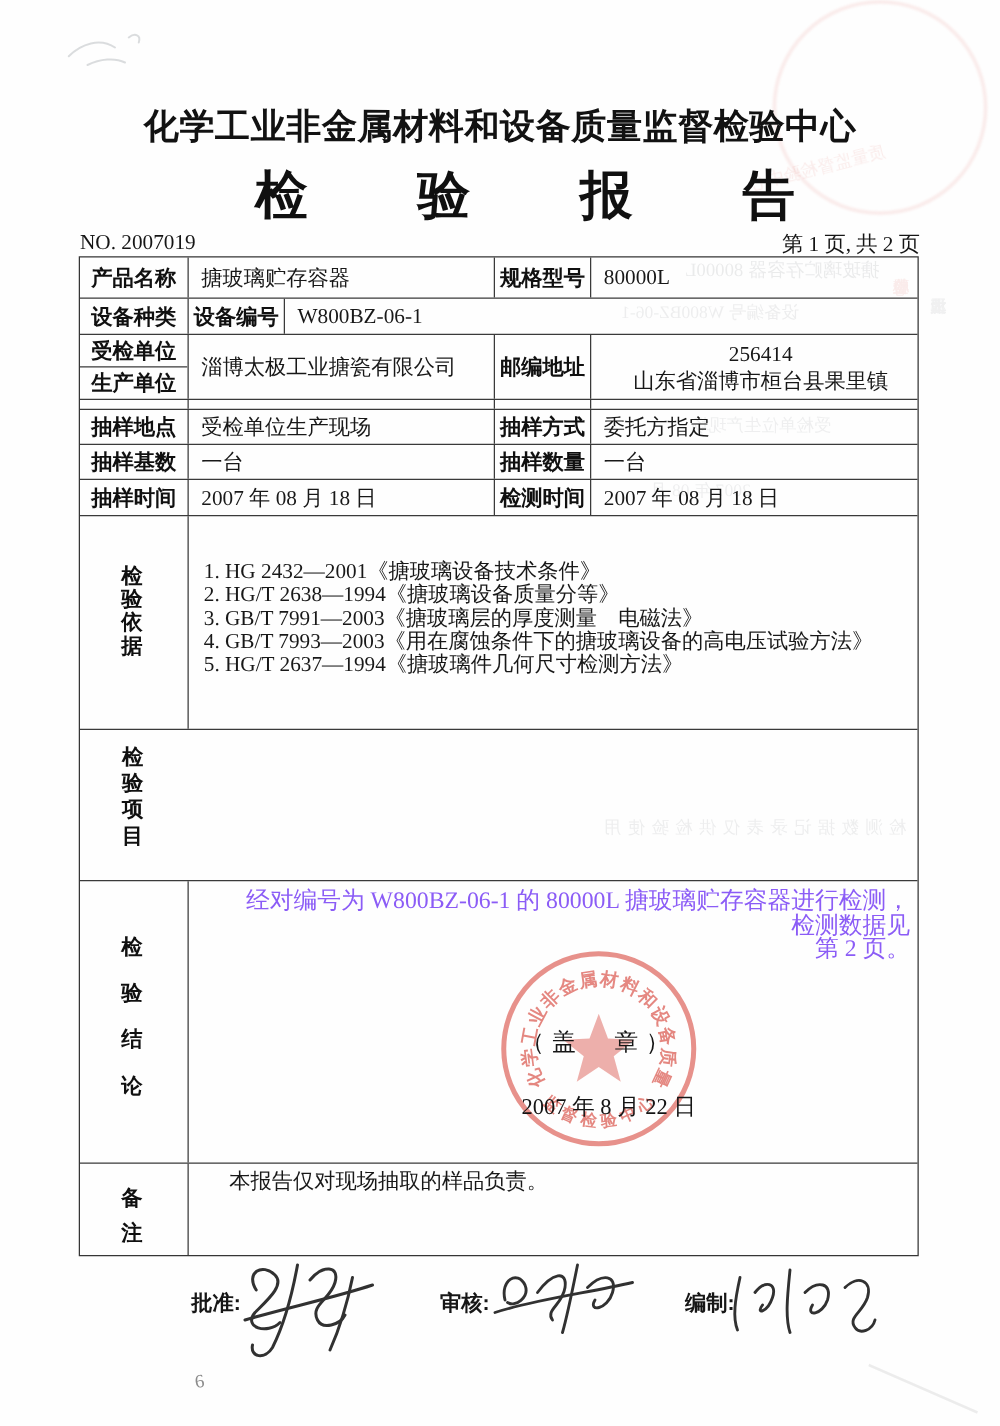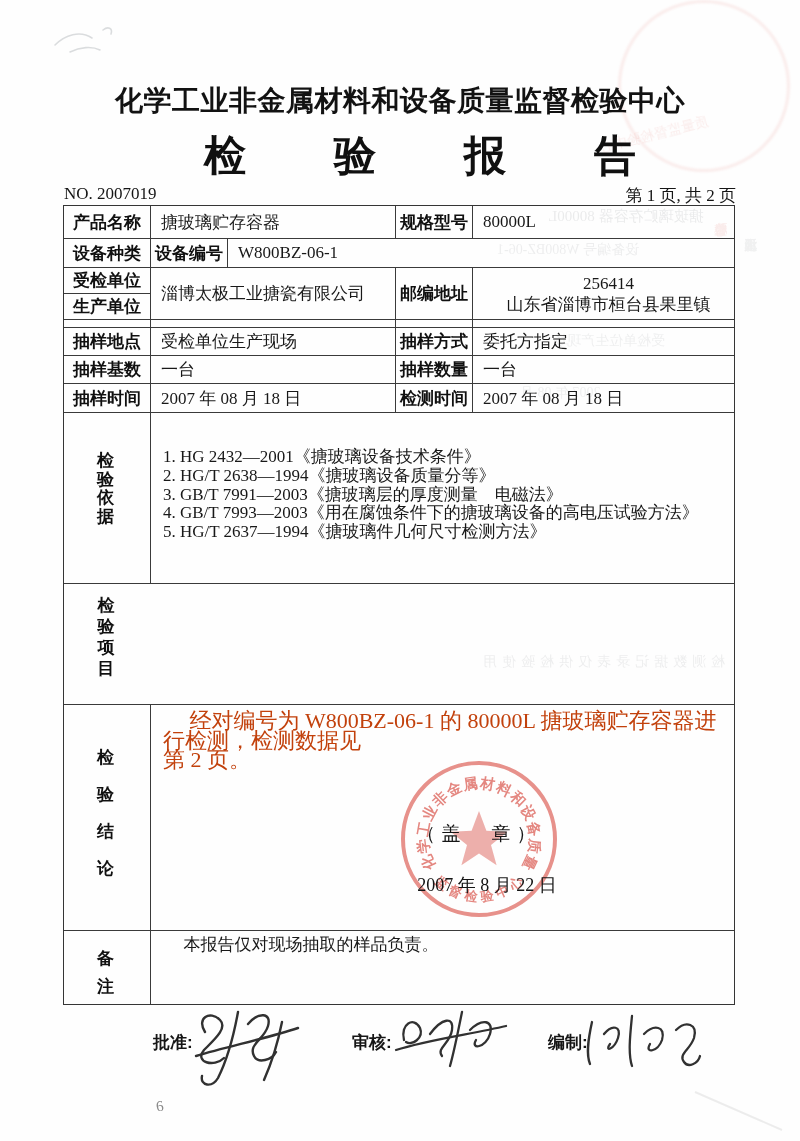--- a/index.html
+++ b/index.html
@@ -66,21 +66,21 @@
     font-family: "Liberation Sans", "DejaVu Sans", sans-serif;
     font-weight: 700; font-size: 17px; color: #101010;
   }
   .vlab-basis { line-height: 18.5px; margin-top: 39px; }
   .vlab-items { line-height: 21px;  margin-top: 11px; }
   .vlab-concl { line-height: 37px;  margin-top: 34px; }
   .vlab-rem   { line-height: 28px;  margin-top: 14px; }
   .sec-content { flex: 1; display: block; position: relative; }
   .basis-list { padding: 35px 0 0 12px; font-size: 17px; line-height: 18.8px; color: #181818; }
   .items-list { padding: 23px 0 0 12px; font-size: 17px; line-height: 21.5px; color: #181818; }
-  .concl-par { position: absolute; top: 6px; left: 12px; right: 6px; font-size: 22px; line-height: 19.5px; color: #c2410c; }
+  .concl-par { position: absolute; top: 6px; left: 12px; right: 6px; font-size: 19px; line-height: 19.5px; color: #8b5cf6; text-align: right; }
   .concl-par .ind { text-indent: 1.2em; }
   .rem-par { padding: 4px 0 0 12px; font-size: 17px; line-height: 20px; text-indent: 1.2em; color: #181818; }
   
   .stamp-svg { position: absolute; top: 44px; left: 238px; width: 180px; height: 180px; opacity: .85; }
   .ring-ch { fill: #d9534a; font-size: 14.5px; font-weight: 700; text-anchor: middle;
              font-family: "Liberation Sans", sans-serif; opacity: .82; }
   .ring-ch-b { font-size: 13px; }
   .seal-note {
     position: absolute; top: 116px; left: 238px; width: 180px;
     text-align: center; font-size: 19px; letter-spacing: 6px; color: #161616; z-index: 2;

